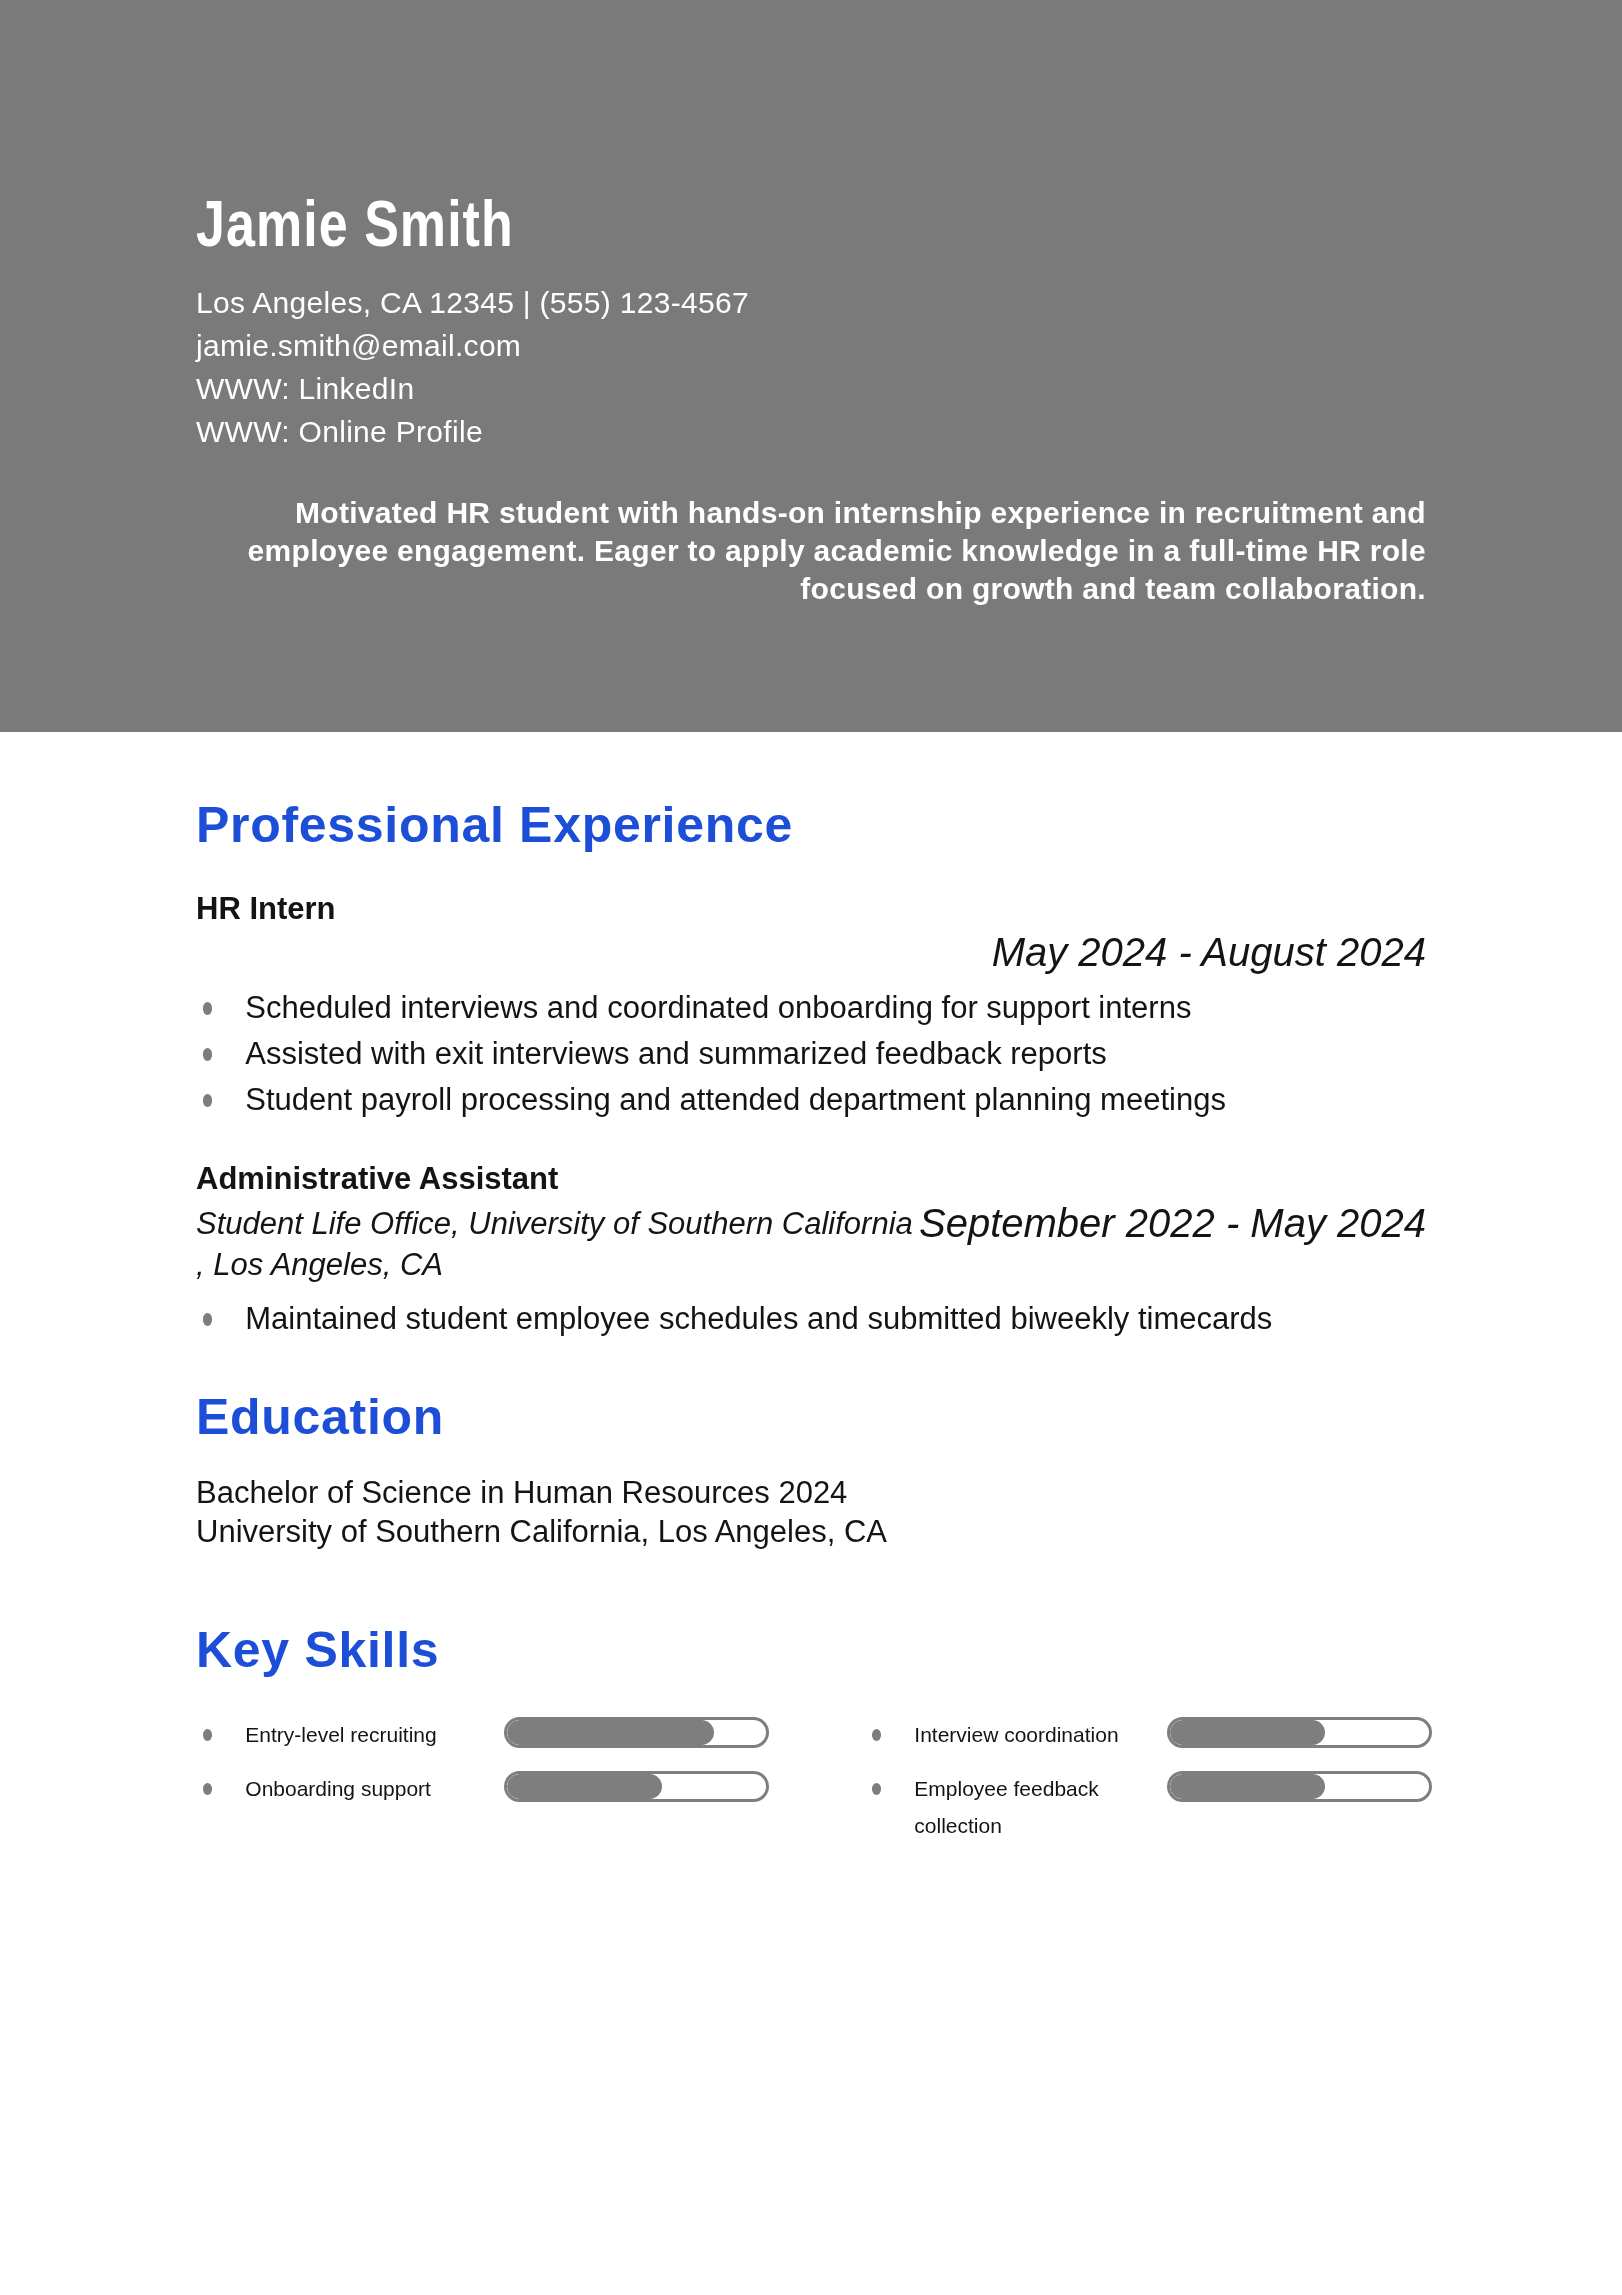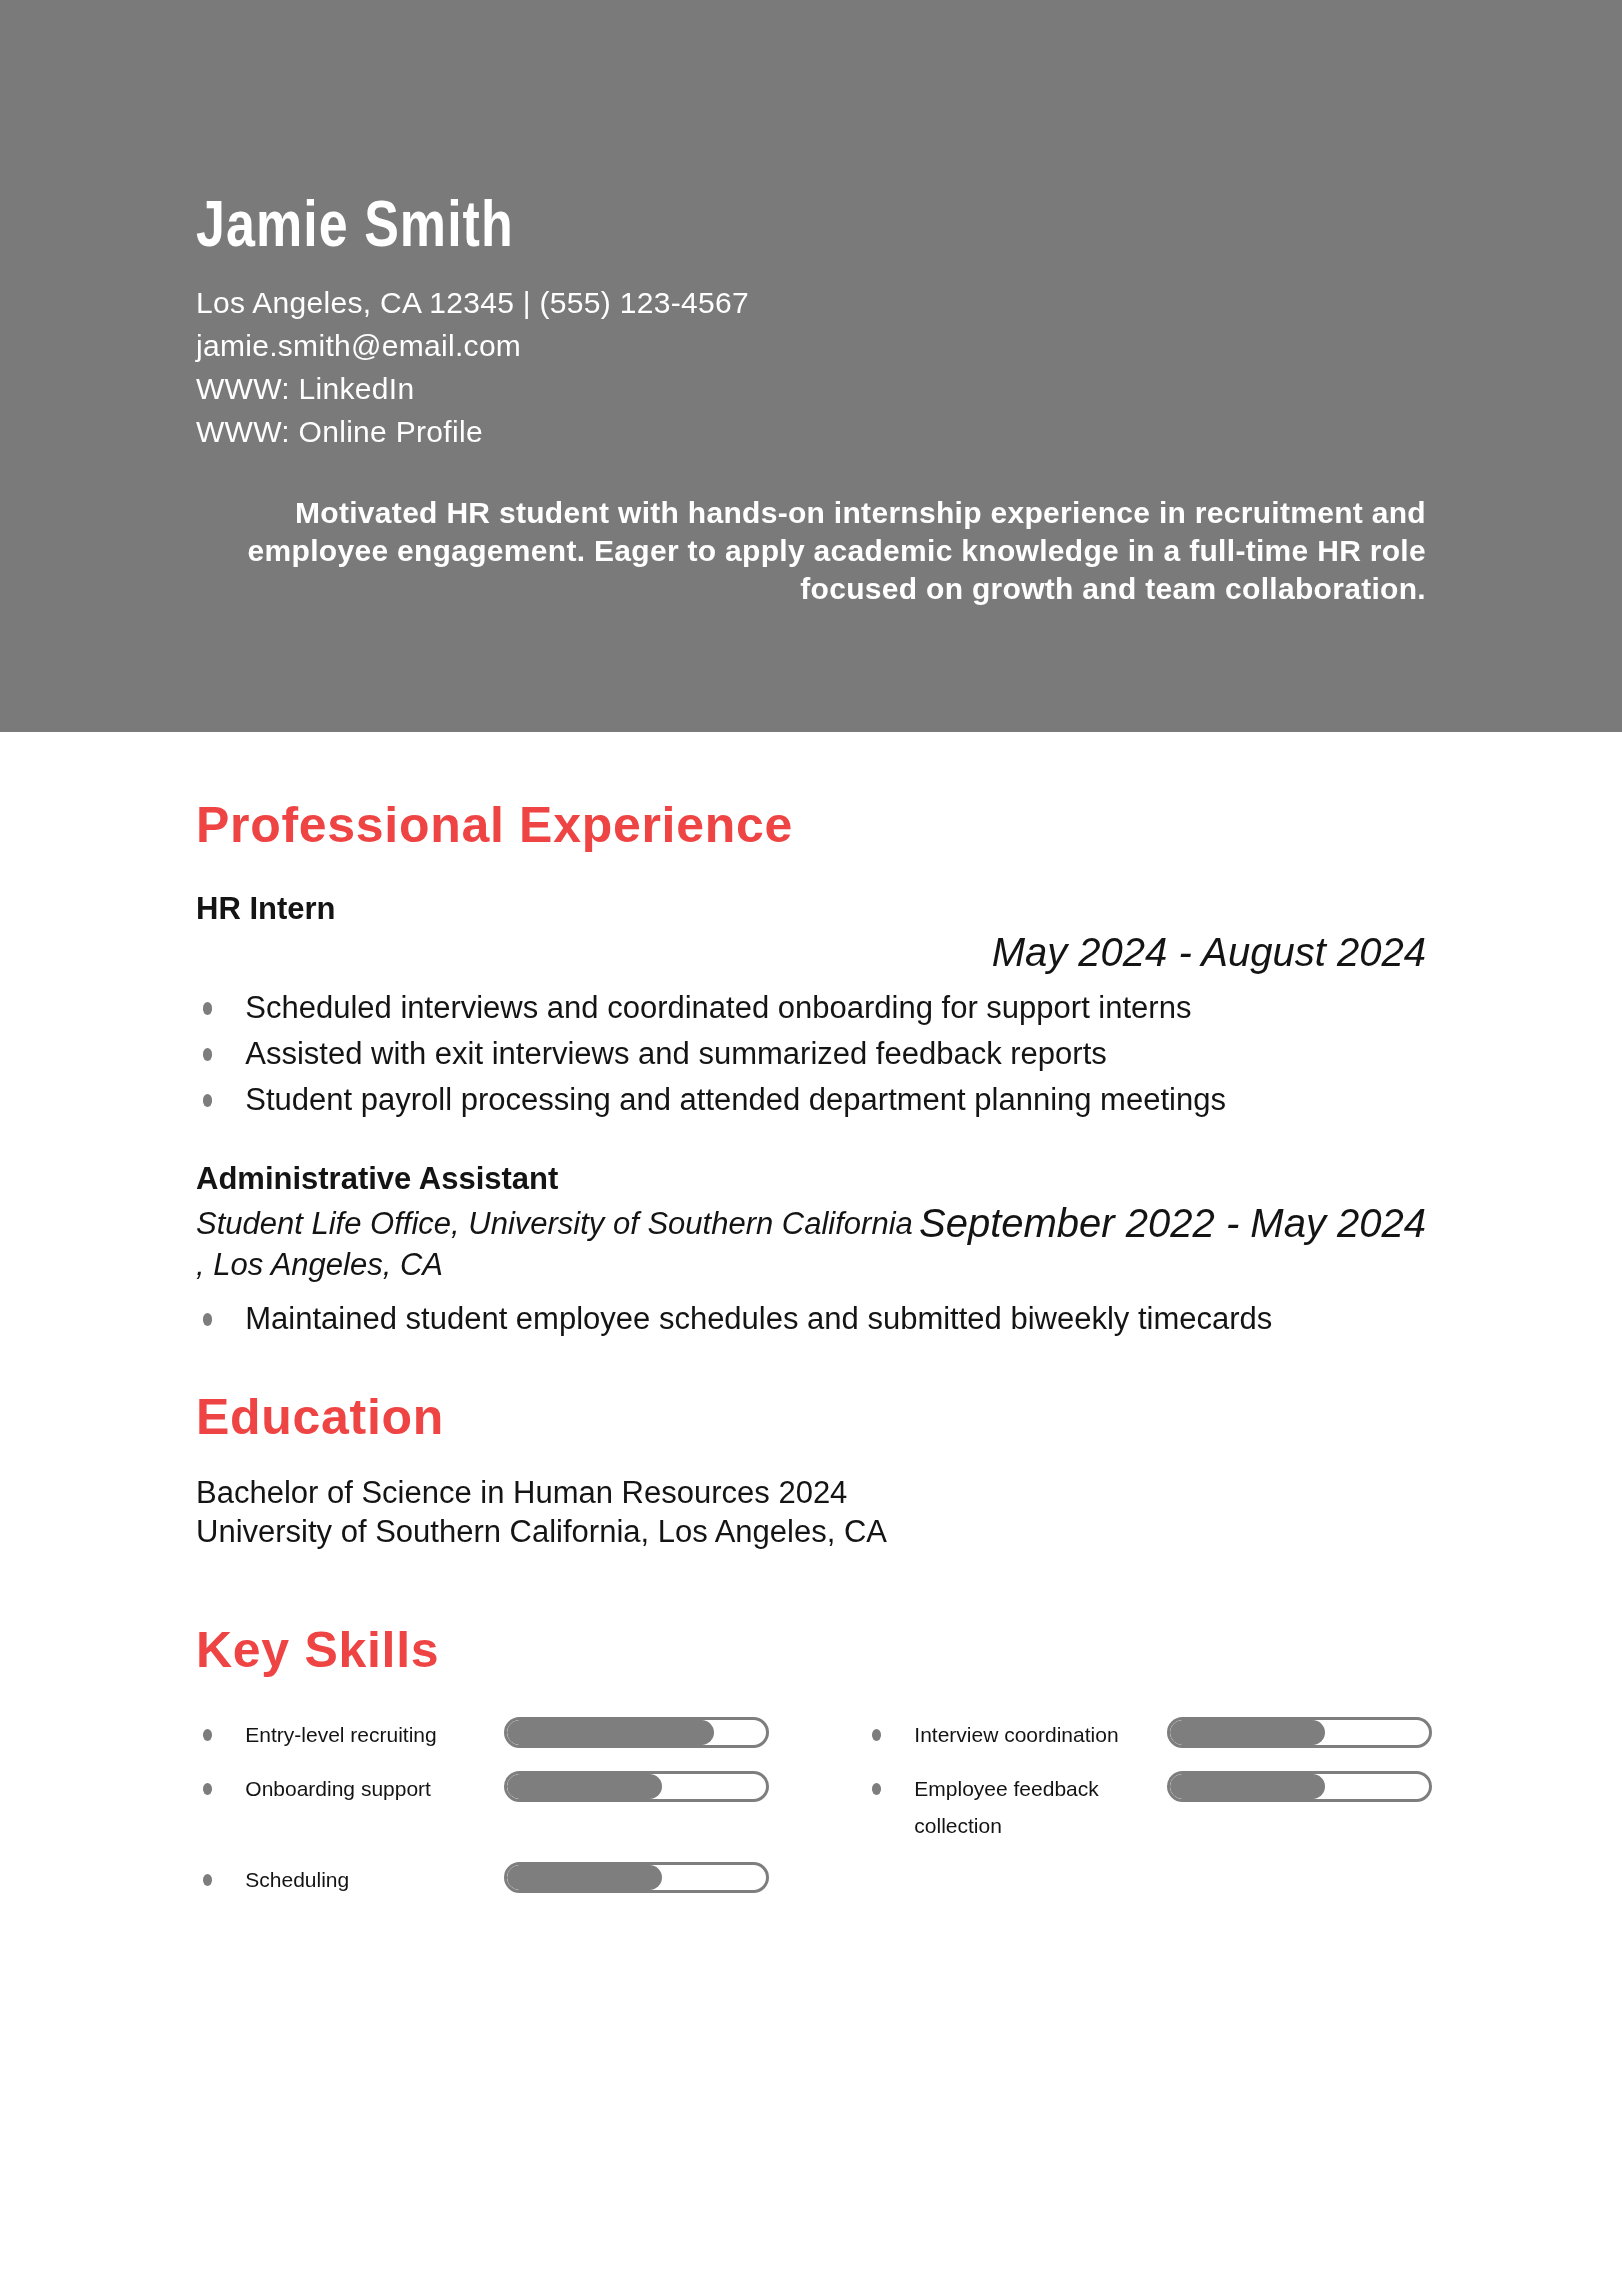--- a/index.html
+++ b/index.html
@@ -48,21 +48,21 @@
     text-align: right;
   }
 
   
   main { display: block; padding: 0 196px 0 196px; }
 
   .sec-title {
     margin: 0;
     font-size: 50px;
     font-weight: bold;
-    color: #ef4444;
+    color: #1d4ed8;
     letter-spacing: 0.7px;
     line-height: 1.12;
   }
   .sec-title.experience { margin-top: 65px; }
   .sec-title.education  { margin-top: 47px; }
   .sec-title.skills     { margin-top: 71px; }
 
   .job-title {
     margin: 37px 0 0 0;
     font-size: 31px;
@@ -235,24 +235,17 @@
       </div>
 
       <div class="skill">
         <span class="dot"></span>
         <span class="skill-label">Employee feedback collection</span>
         <span class="bar">
           <span class="bar-fill" style="width: 60%;"></span>
         </span>
       </div>
 
-      <div class="skill">
-        <span class="dot"></span>
-        <span class="skill-label">Scheduling</span>
-        <span class="bar">
-          <span class="bar-fill" style="width: 60%;"></span>
-        </span>
-      </div>
 
     </div>
   </main>
 </div>
 
 
 </body></html>

